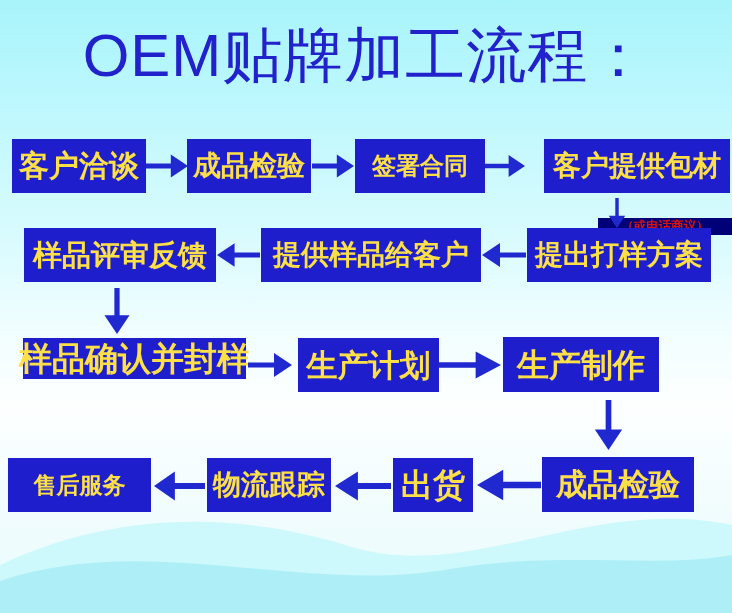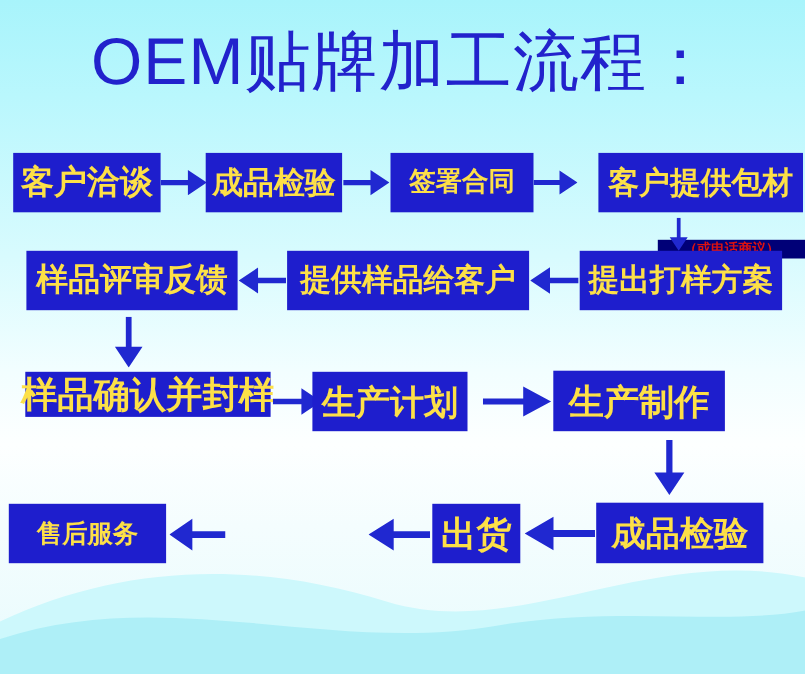--- a/index.html
+++ b/index.html
@@ -102,40 +102,41 @@
         <polygon fill="#2028d0" points="12.5,0 12.5,26 3,26 15,44 27,26 17.5,26 17.5,0"></polygon>
       </svg>
   </div>
 
   <div class="box" style="left:23px;top:338px;width:223px;height:41px;font-size:33px">样品确认并封样</div>
   <div class="arrow" style="left:248px;top:350px">
     <svg width="44" height="30" viewBox="0 0 44 30">
         <polygon fill="#2028d0" points="0,12.5 26,12.5 26,3 44,15 26,27 26,17.5 0,17.5"></polygon>
       </svg>
   </div>
-  <div class="box" style="left:284px;top:338px;width:141px;height:54px;font-size:31px">生产计划</div>
+  <div class="box" style="left:298px;top:338px;width:141px;height:54px;font-size:31px">生产计划</div>
   <div class="arrow" style="left:439px;top:348px">
     <svg width="62" height="34" viewBox="0 0 44 30" preserveAspectRatio="none">
         <polygon fill="#2028d0" points="0,12.5 26,12.5 26,3 44,15 26,27 26,17.5 0,17.5"></polygon>
       </svg>
   </div>
   <div class="box" style="left:503px;top:337px;width:156px;height:55px;font-size:32px">生产制作</div>
 
   <div class="arrow" style="left:590px;top:400px">
     <svg width="37" height="50" viewBox="0 0 30 44">
         <polygon fill="#2028d0" points="12.5,0 12.5,26 3,26 15,44 27,26 17.5,26 17.5,0"></polygon>
       </svg>
   </div>
 
   <div class="box" style="left:8px;top:458px;width:143px;height:54px;font-size:23px">售后服务</div>
   <div class="arrow" style="left:154px;top:468px">
     <svg width="51" height="36" viewBox="0 0 44 30" preserveAspectRatio="none">
         <polygon fill="#2028d0" points="44,12.5 18,12.5 18,3 0,15 18,27 18,17.5 44,17.5"></polygon>
       </svg>
   </div>
+  <div class="box" style="left:207px;top:458px;width:124px;height:54px;font-size:28px">物流跟踪</div>
   <div class="arrow" style="left:335px;top:468px">
     <svg width="56" height="36" viewBox="0 0 44 30" preserveAspectRatio="none">
         <polygon fill="#2028d0" points="44,12.5 18,12.5 18,3 0,15 18,27 18,17.5 44,17.5"></polygon>
       </svg>
   </div>
   <div class="box" style="left:393px;top:458px;width:80px;height:54px;font-size:32px">出货</div>
   <div class="arrow" style="left:477px;top:466px">
     <svg width="64" height="38" viewBox="0 0 44 30" preserveAspectRatio="none">
         <polygon fill="#2028d0" points="44,12.5 18,12.5 18,3 0,15 18,27 18,17.5 44,17.5"></polygon>
       </svg>

